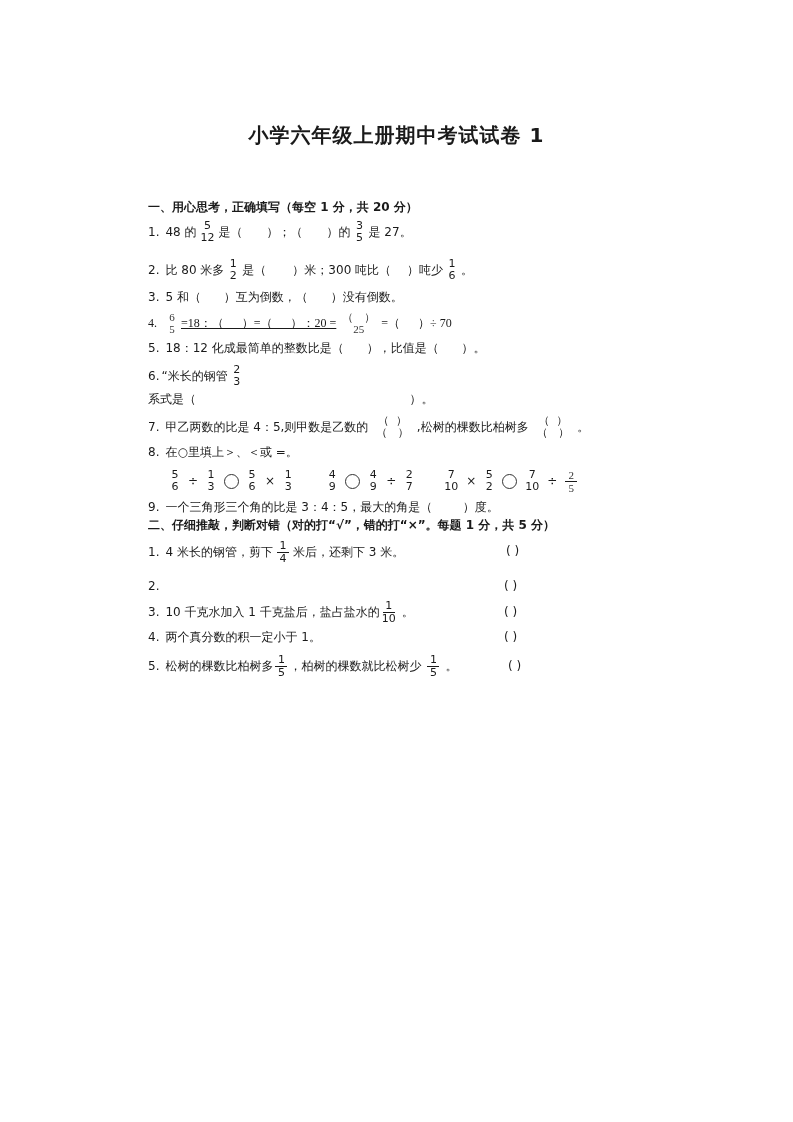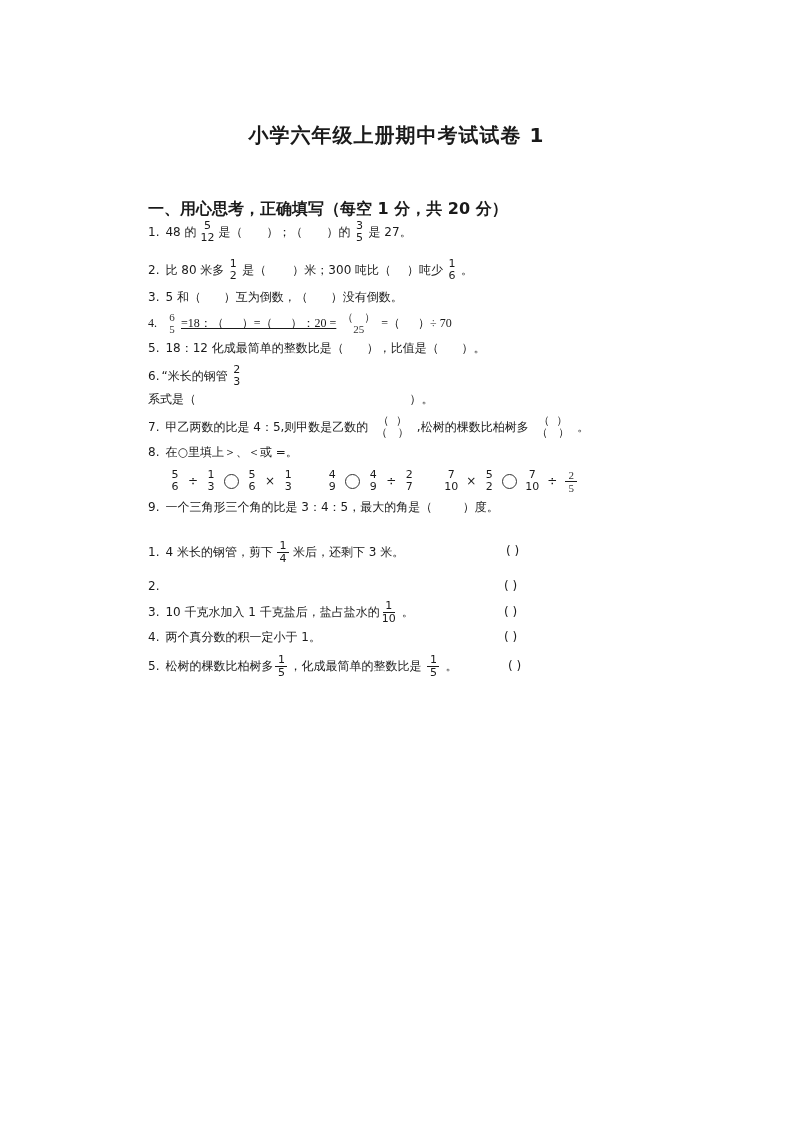--- a/index.html
+++ b/index.html
@@ -1,21 +1,21 @@
 <!DOCTYPE html>
 <html><head>
 <meta charset="utf-8">
 <style>
   html, body { margin: 0; padding: 0; background: #ffffff; }
   body { width: 793px; height: 1122px; position: relative; overflow: hidden;
          font-family: "DejaVu Sans", "Liberation Sans", sans-serif; color: #1a1a1a; }
   .page { position: absolute; left: 0; top: 0; width: 793px; height: 1122px; }
   .title { position: absolute; left: 0; width: 793px; top: 122px; text-align: center;
            font-size: 20px; font-weight: bold; letter-spacing: 1px; }
-  .section-head { position: absolute; left: 148px; font-size: 16px; font-weight: bold; white-space: nowrap; }
+  .section-head { position: absolute; left: 148px; font-size: 12px; font-weight: bold; white-space: nowrap; }
   .line { position: absolute; left: 148px; font-size: 12px; white-space: nowrap; display: flex; align-items: center; height: 20px; }
   .num { display: inline-block; margin-right: 6px; }
   .frac { display: inline-flex; flex-direction: column; align-items: center; vertical-align: middle;
           font-size: 11px; line-height: 12px; margin: 0 4px; }
   .frac .n, .frac .d { display: block; text-align: center; min-width: 10px; }
   .frac.bar .n { border-bottom: 1px solid #1a1a1a; padding: 0 1px; }
   .frac.serif { font-family: "Liberation Serif", serif; color: #333; }
   .blank { display: inline-block; }
   .circle { display: inline-block; width: 13px; height: 13px; border: 1px solid #333;
             border-radius: 50%; margin: 0 4px; vertical-align: middle; }
@@ -183,20 +183,21 @@
         <span class="n">2</span>
         <span class="d">5</span>
       </span>
   </div>
 
   <div class="line" style="top:497px;">
     <span class="num">9.</span>
     <span style="white-space:pre;">一个三角形三个角的比是 3：4：5，最大的角是（        ）度。</span>
   </div>
 
+  <div class="section-head" style="top:517px;">二、仔细推敲，判断对错（对的打“√”，错的打“×”。每题 1 分，共 5 分）</div>
 
   <div class="line" style="top:542px;">
     <span class="num">1.</span>
     <span>4 米长的钢管，剪下</span>
     <span class="frac bar">
         <span class="n">1</span>
         <span class="d">4</span>
       </span>
     <span>米后，还剩下 3 米。</span>
   </div>
@@ -224,21 +225,21 @@
   </div>
   <div class="judge" style="top:630px; left:504px;">(         )</div>
 
   <div class="line" style="top:656px;">
     <span class="num">5.</span>
     <span>松树的棵数比柏树多</span>
     <span class="frac bar" style="margin:0 2px;">
         <span class="n">1</span>
         <span class="d">5</span>
       </span>
-    <span>，化成最简单的整数比是</span>
+    <span>，柏树的棵数就比松树少</span>
     <span class="frac bar" style="margin:0 6px;">
         <span class="n">1</span>
         <span class="d">5</span>
       </span>
     <span>。</span>
   </div>
   <div class="judge" style="top:659px; left:508px;">(         )</div>
 
 </div>
 

